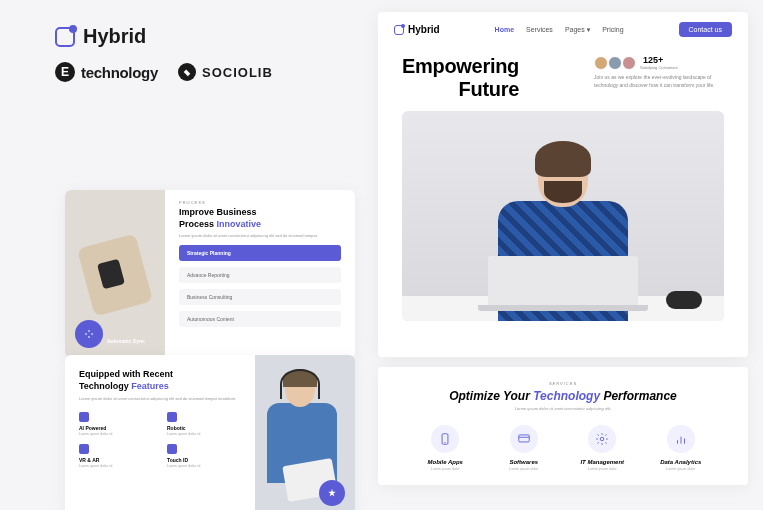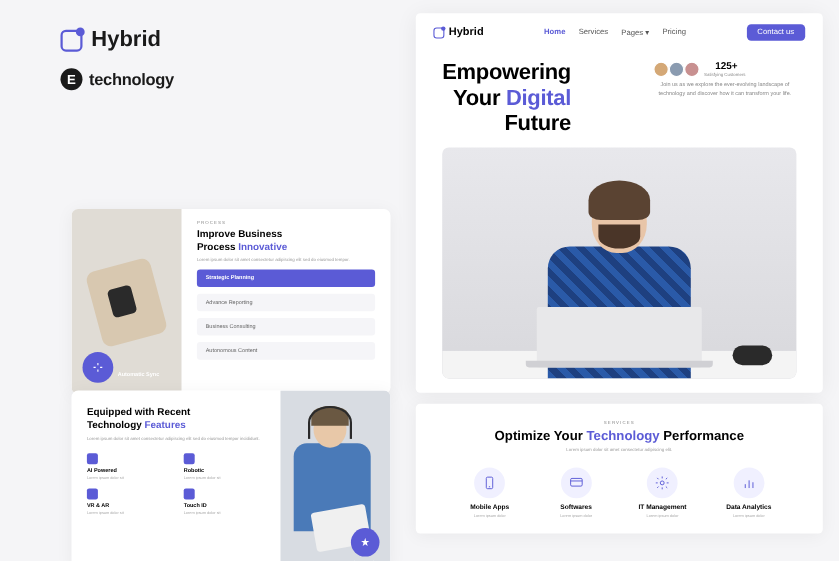--- a/index.html
+++ b/index.html
@@ -64,21 +64,21 @@
     .pm-nav-item.active { color: #5b5bd6; font-weight: 600; }
     .pm-cta {
       background: #5b5bd6; color: #fff;
       padding: 4px 10px; border-radius: 4px;
       font-size: 7px; font-weight: 500;
     }
     .pm-hero { padding: 8px 24px 0; }
     .pm-hero-top { display: flex; justify-content: space-between; }
     .pm-hero-title { font-size: 20px; font-weight: 800; line-height: 1.15; letter-spacing: -0.3px; text-align: right; }
     .pm-hero-title .accent { color: #5b5bd6; }
-    .pm-hero-right { text-align: center; width: 130px; }
+    .pm-hero-right { text-align: left; width: 130px; }
     .pm-avatars { display: flex; align-items: center; gap: 4px; margin-bottom: 2px; }
     .pm-avatar { width: 14px; height: 14px; border-radius: 50%; background: #ccc; border: 1px solid #fff; margin-left: -4px; }
     .pm-avatar:first-child { margin-left: 0; }
     .pm-count { font-size: 9px; font-weight: 700; margin-left: 3px; }
     .pm-count-sub { font-size: 4px; color: #888; }
     .pm-hero-desc { font-size: 5px; color: #888; line-height: 1.5; margin-top: 4px; }
     .pm-hero-img {
       margin-top: 10px;
       width: 100%; height: 210px;
       background: linear-gradient(180deg, #e8e8ec 0%, #d8d8dc 100%);
@@ -155,20 +155,21 @@
 
     .card-services {
       position: absolute;
       right: 15px; top: 367px;
       width: 370px; height: 118px;
       background: #fff;
       border-radius: 4px;
       box-shadow: 0 2px 15px rgba(0,0,0,0.05);
       padding: 14px 20px;
       text-align: center;
+      font-style: italic;
     }
     .cs-eyebrow { font-size: 4px; color: #888; letter-spacing: 1px; }
     .cs-title { font-size: 12px; font-weight: 700; margin-top: 3px; }
     .cs-title .accent { color: #5b5bd6; }
     .cs-desc { font-size: 4px; color: #999; margin-top: 3px; }
     .cs-grid { display: flex; justify-content: space-between; margin-top: 14px; padding: 0 8px;}
     .cs-item { text-align: center; flex: 1; }
     .cs-icon-wrap { width: 28px; height: 28px; margin: 0 auto 6px; border-radius: 50%; background: #f0f0ff; display:flex; align-items:center; justify-content:center; }
     .cs-icon-wrap svg { width: 14px; height: 14px; stroke: #5b5bd6; fill: none; stroke-width: 1.5; }
     .cs-label { font-size: 6px; font-weight: 700; }
@@ -180,20 +181,28 @@
 <div class="left-panel">
   <div class="logo-row">
     <div class="logo-box"></div>
     <div class="logo-text">Hybrid</div>
   </div>
   <div class="brands">
     <div class="brand-e">
       <div class="brand-e-icon">E</div>
       <div class="brand-e-text">technology</div>
     </div>
+    <div class="brand-s">
+      <div class="brand-s-icon">
+        <svg viewBox="0 0 24 24" width="10" height="10">
+            <path d="M4 12l6-6 10 10-6 6z" fill="#fff"></path>
+          </svg>
+      </div>
+      <div class="brand-s-text">SOCIOLIB</div>
+    </div>
   </div>
 </div>
 
 <div class="preview-main">
   <div class="pm-header">
     <div class="pm-logo">
       <div class="pm-logo-box"></div>
       <div class="pm-logo-text">Hybrid</div>
     </div>
     <div class="pm-nav">
@@ -201,21 +210,20 @@
       <span class="pm-nav-item">Services</span>
       <span class="pm-nav-item"><span>Pages</span> <span>▾</span></span>
       <span class="pm-nav-item">Pricing</span>
     </div>
     <div class="pm-cta">Contact us</div>
   </div>
   <div class="pm-hero">
     <div class="pm-hero-top">
       <div class="pm-hero-title">
         <div>Empowering</div>
-        <div><span>Your </span><span class="accent">Digital</span></div>
         <div>Future</div>
       </div>
       <div class="pm-hero-right">
         <div class="pm-avatars">
           <div class="pm-avatar" style="background:#d4a876"></div>
           <div class="pm-avatar" style="background:#8a9bb0"></div>
           <div class="pm-avatar" style="background:#c89090"></div>
           <div>
             <div class="pm-count">125+</div>
             <div class="pm-count-sub">Satisfying Customers</div>

